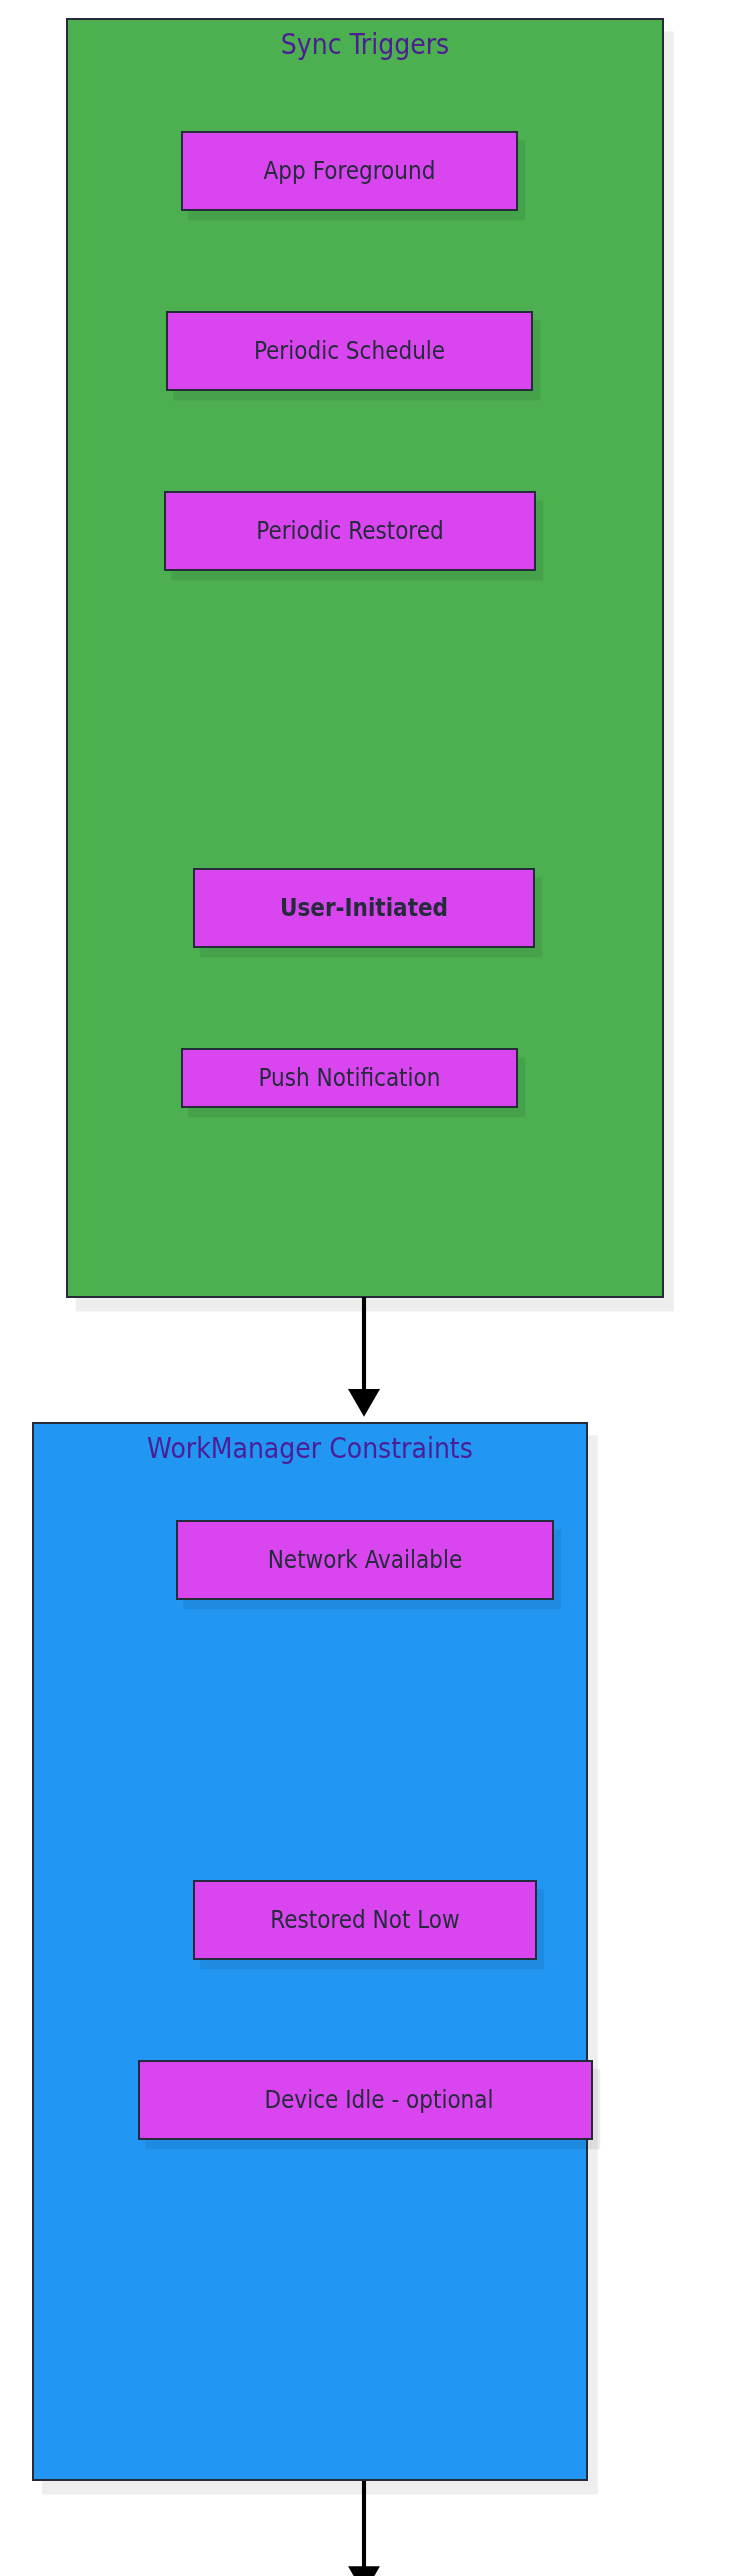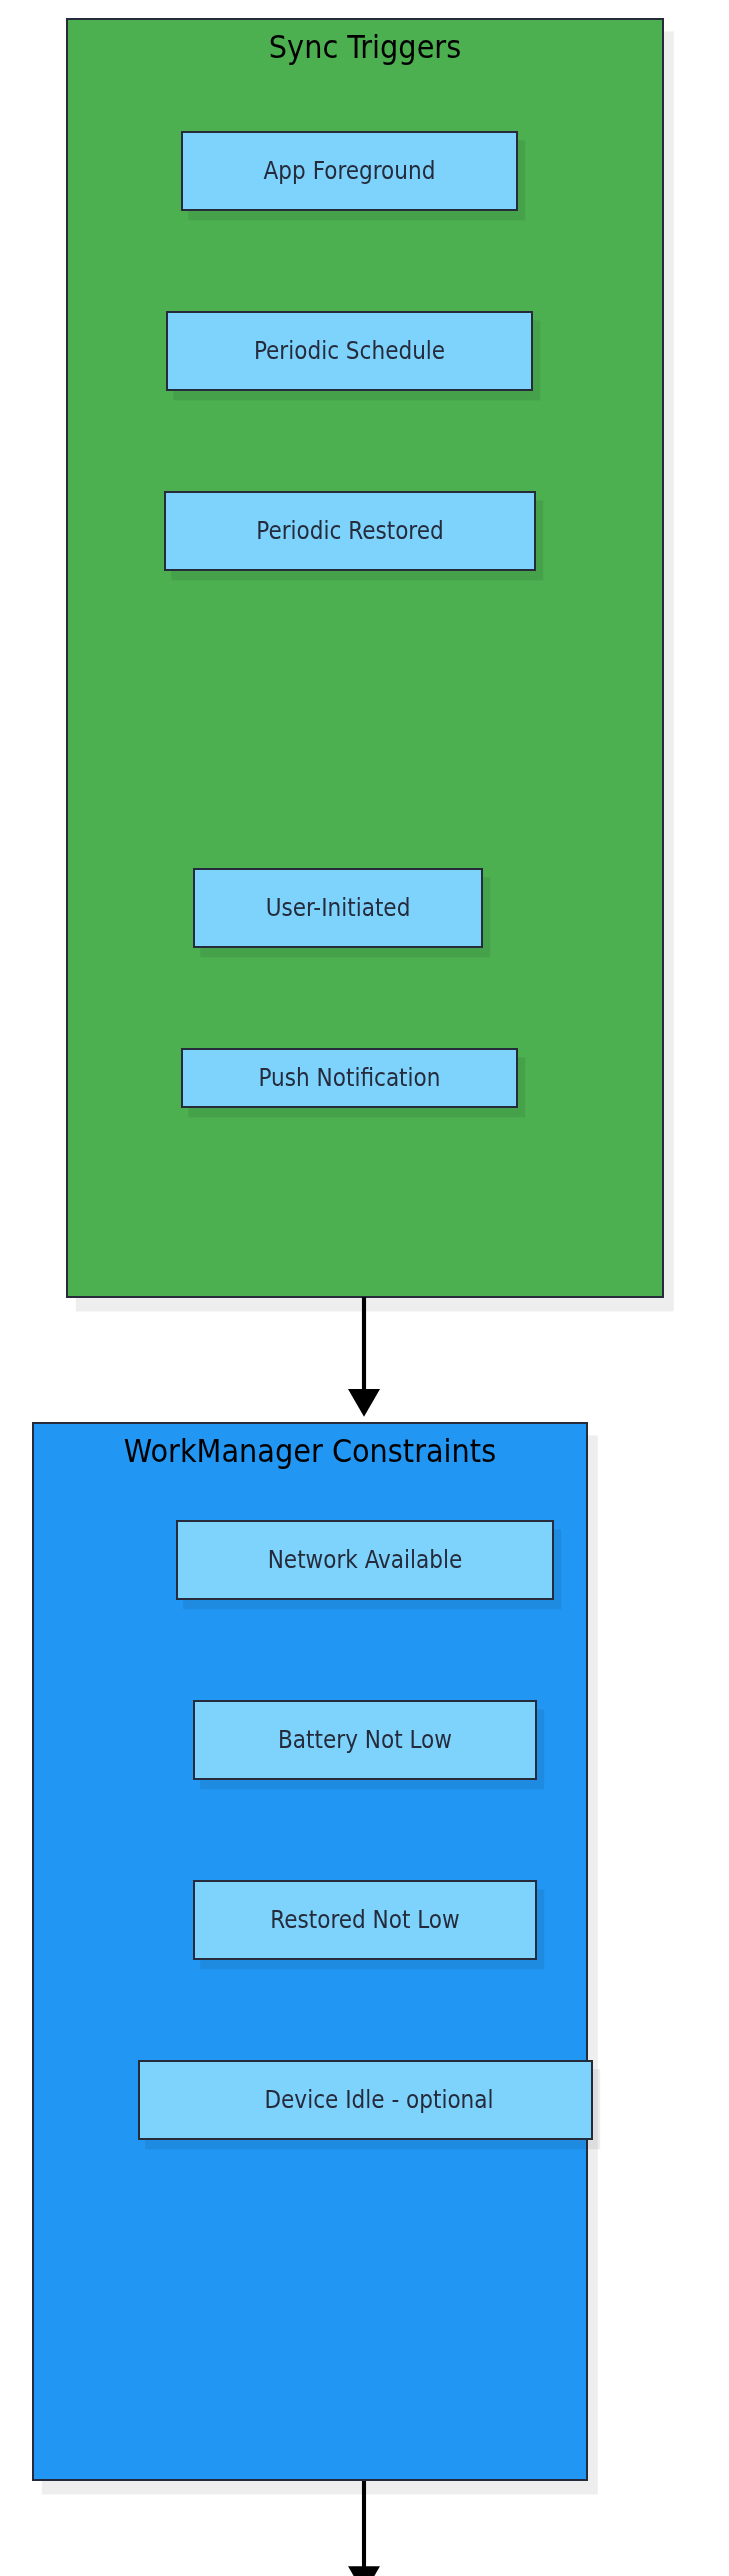--- a/index.html
+++ b/index.html
@@ -28,22 +28,22 @@
     position: absolute;
     box-sizing: border-box;
     border: 2.6px solid #262b3c;
     box-shadow: 9.8px 13.4px 0 0 #eeeeee;
   }
   .cluster-title {
     position: absolute;
     left: 0;
     right: 0;
     text-align: center;
-    color: #000000;
-    font-size: 32px;
+    color: #4c1d95;
+    font-size: 28px;
     line-height: 1;
     font-weight: 400;
     letter-spacing: 0px;
     white-space: nowrap;
   }
 
   #cluster-sync-triggers {
     left: 66px;
     top: 17.5px;
     width: 598px;
@@ -58,37 +58,37 @@
     width: 556px;
     height: 1059px;
     background: #2196f3;
   }
   #cluster-workmanager-constraints > .cluster-title { top: 11.3px; }
 
   
   .node {
     position: absolute;
     box-sizing: border-box;
-    background: #7dd3fc;
+    background: #d946ef;
     border: 2.6px solid #262b3c;
     color: #262b3c;
     font-size: 24px;
     line-height: 1;
     display: flex;
     align-items: center;
     justify-content: center;
     white-space: nowrap;
     box-shadow: 7.2px 9.3px 0 0 rgba(0,0,0,0.07);
   }
 
   
   #node-app-foreground    { left: 181px;  top: 131px;  width: 337px; height: 80px; }
   #node-periodic-schedule { left: 166px;  top: 311px;  width: 367px; height: 80px; }
   #node-network-restored  { left: 164px;  top: 491px;  width: 372px; height: 80px; }
-  #node-user-initiated    { left: 193px;  top: 868px; width: 290px; height: 80px; }
+  #node-user-initiated    { left: 193px;  top: 868px; width: 342px; height: 80px; font-weight: bold; }
   #node-push-notification { left: 181px;  top: 1048px; width: 337px; height: 60px; }
 
   
   #node-network-available { left: 176px;  top: 1520px; width: 378px; height: 80px; }
   #node-battery-not-low   { left: 193px;  top: 1700px; width: 344px; height: 80px; }
   #node-storage-not-low   { left: 193px;  top: 1880px; width: 344px; height: 80px; }
   #node-device-idle       { left: 138px;  top: 2060px; width: 455px; height: 80px; padding-left: 27px; }
 
   
   .arrow {
@@ -133,23 +133,20 @@
   </svg>
 
   <div class="cluster" id="cluster-workmanager-constraints">
     <div class="cluster-title">WorkManager Constraints</div>
   </div>
 
   <div class="node" id="node-network-available">
     <span>Network Available</span>
   </div>
 
-  <div class="node" id="node-battery-not-low">
-    <span>Battery Not Low</span>
-  </div>
 
   <div class="node" id="node-storage-not-low">
     <span>Restored Not Low</span>
   </div>
 
   <div class="node" id="node-device-idle">
     <span>Device Idle - optional</span>
   </div>
 
   <svg class="arrow" id="arrow-constraints-to-priority" viewBox="0 0 62 220" width="32" height="113">

